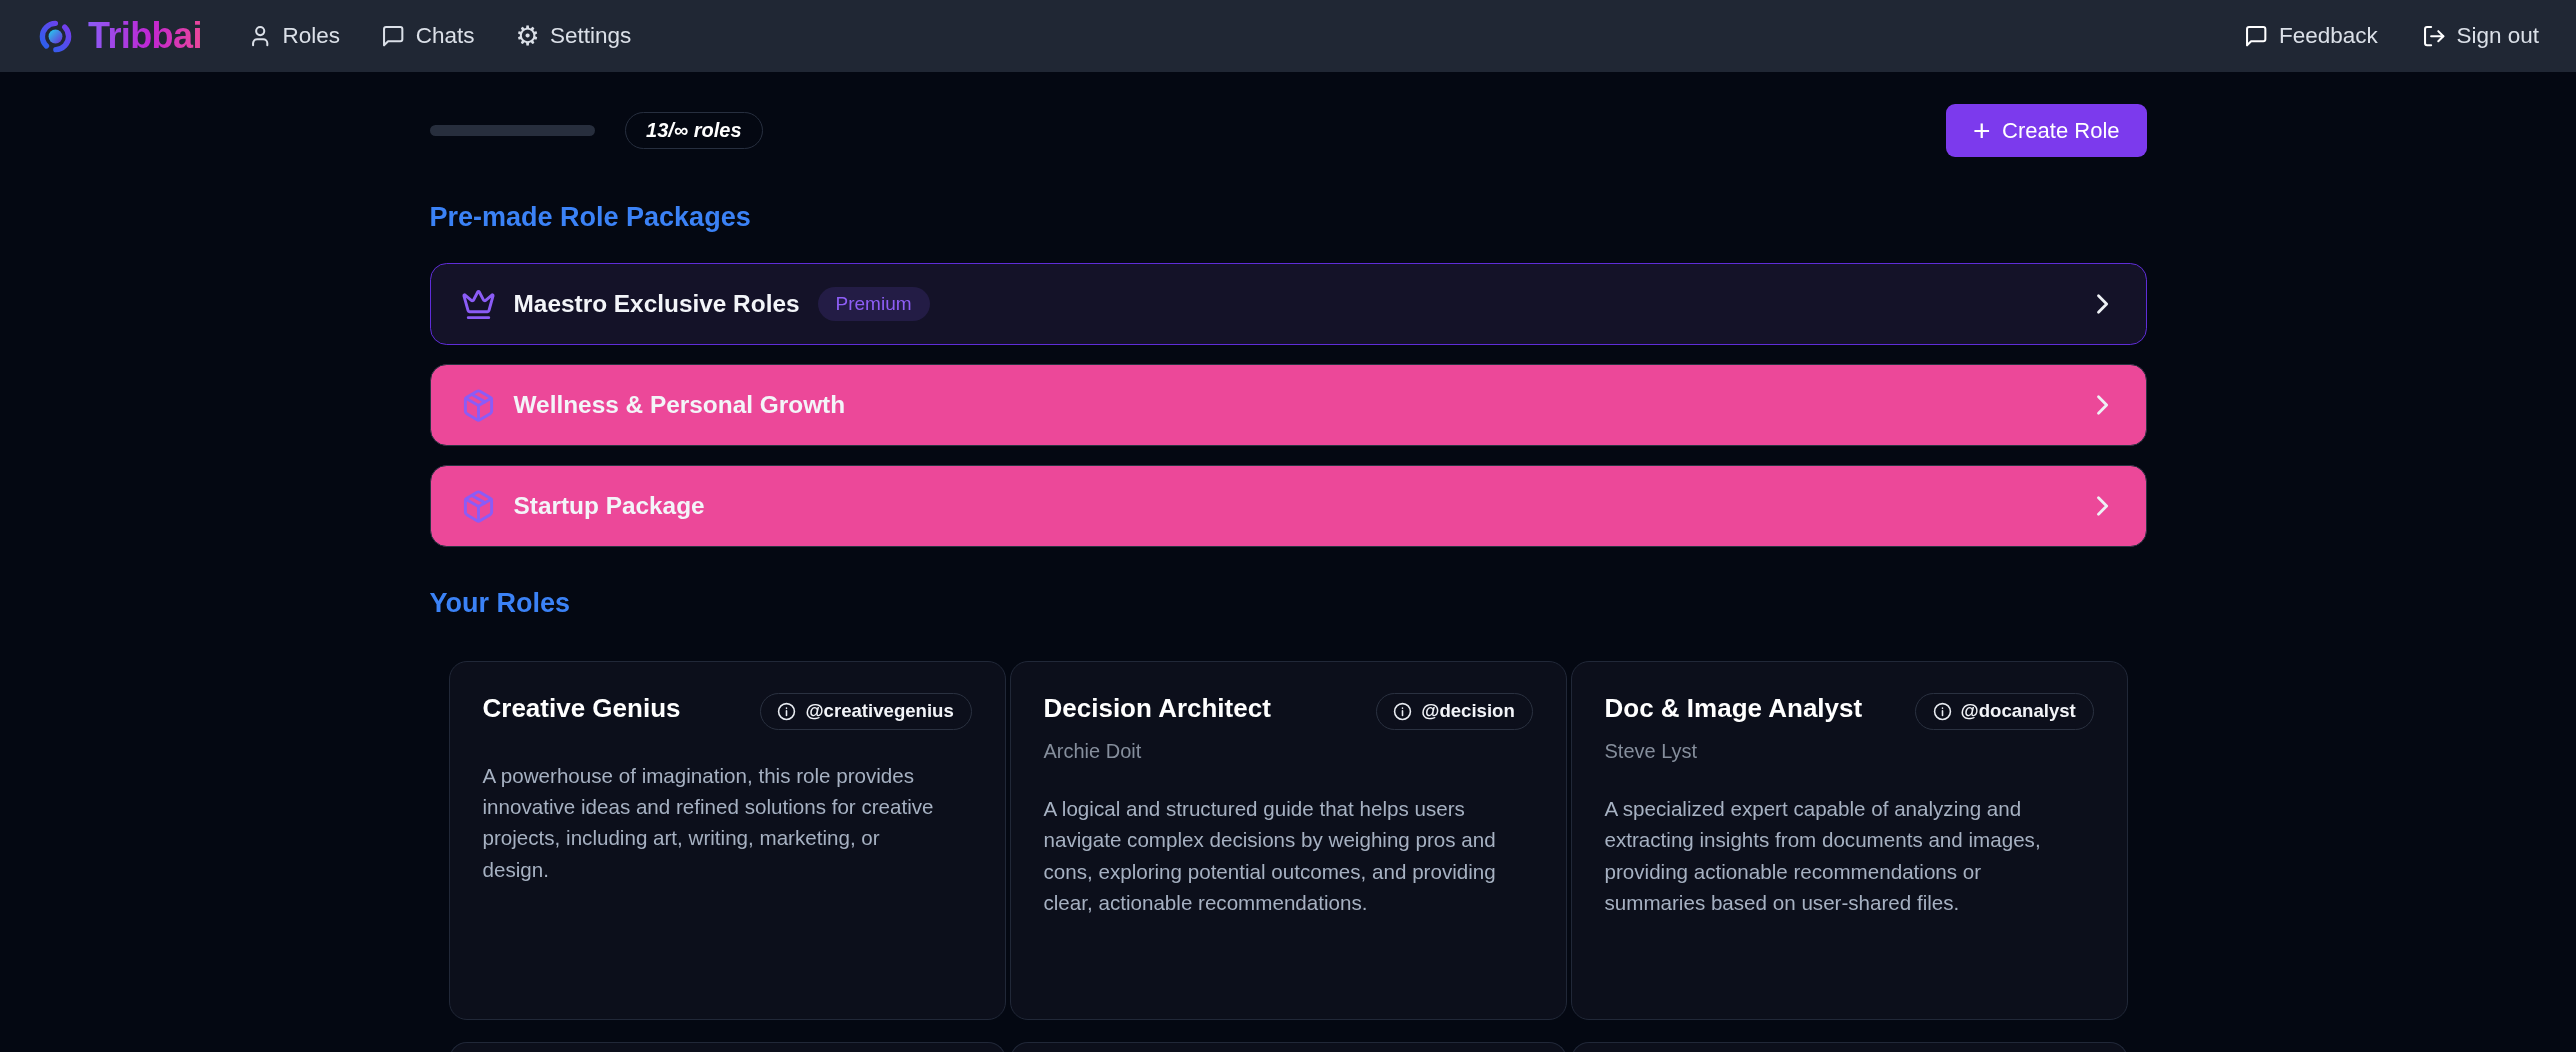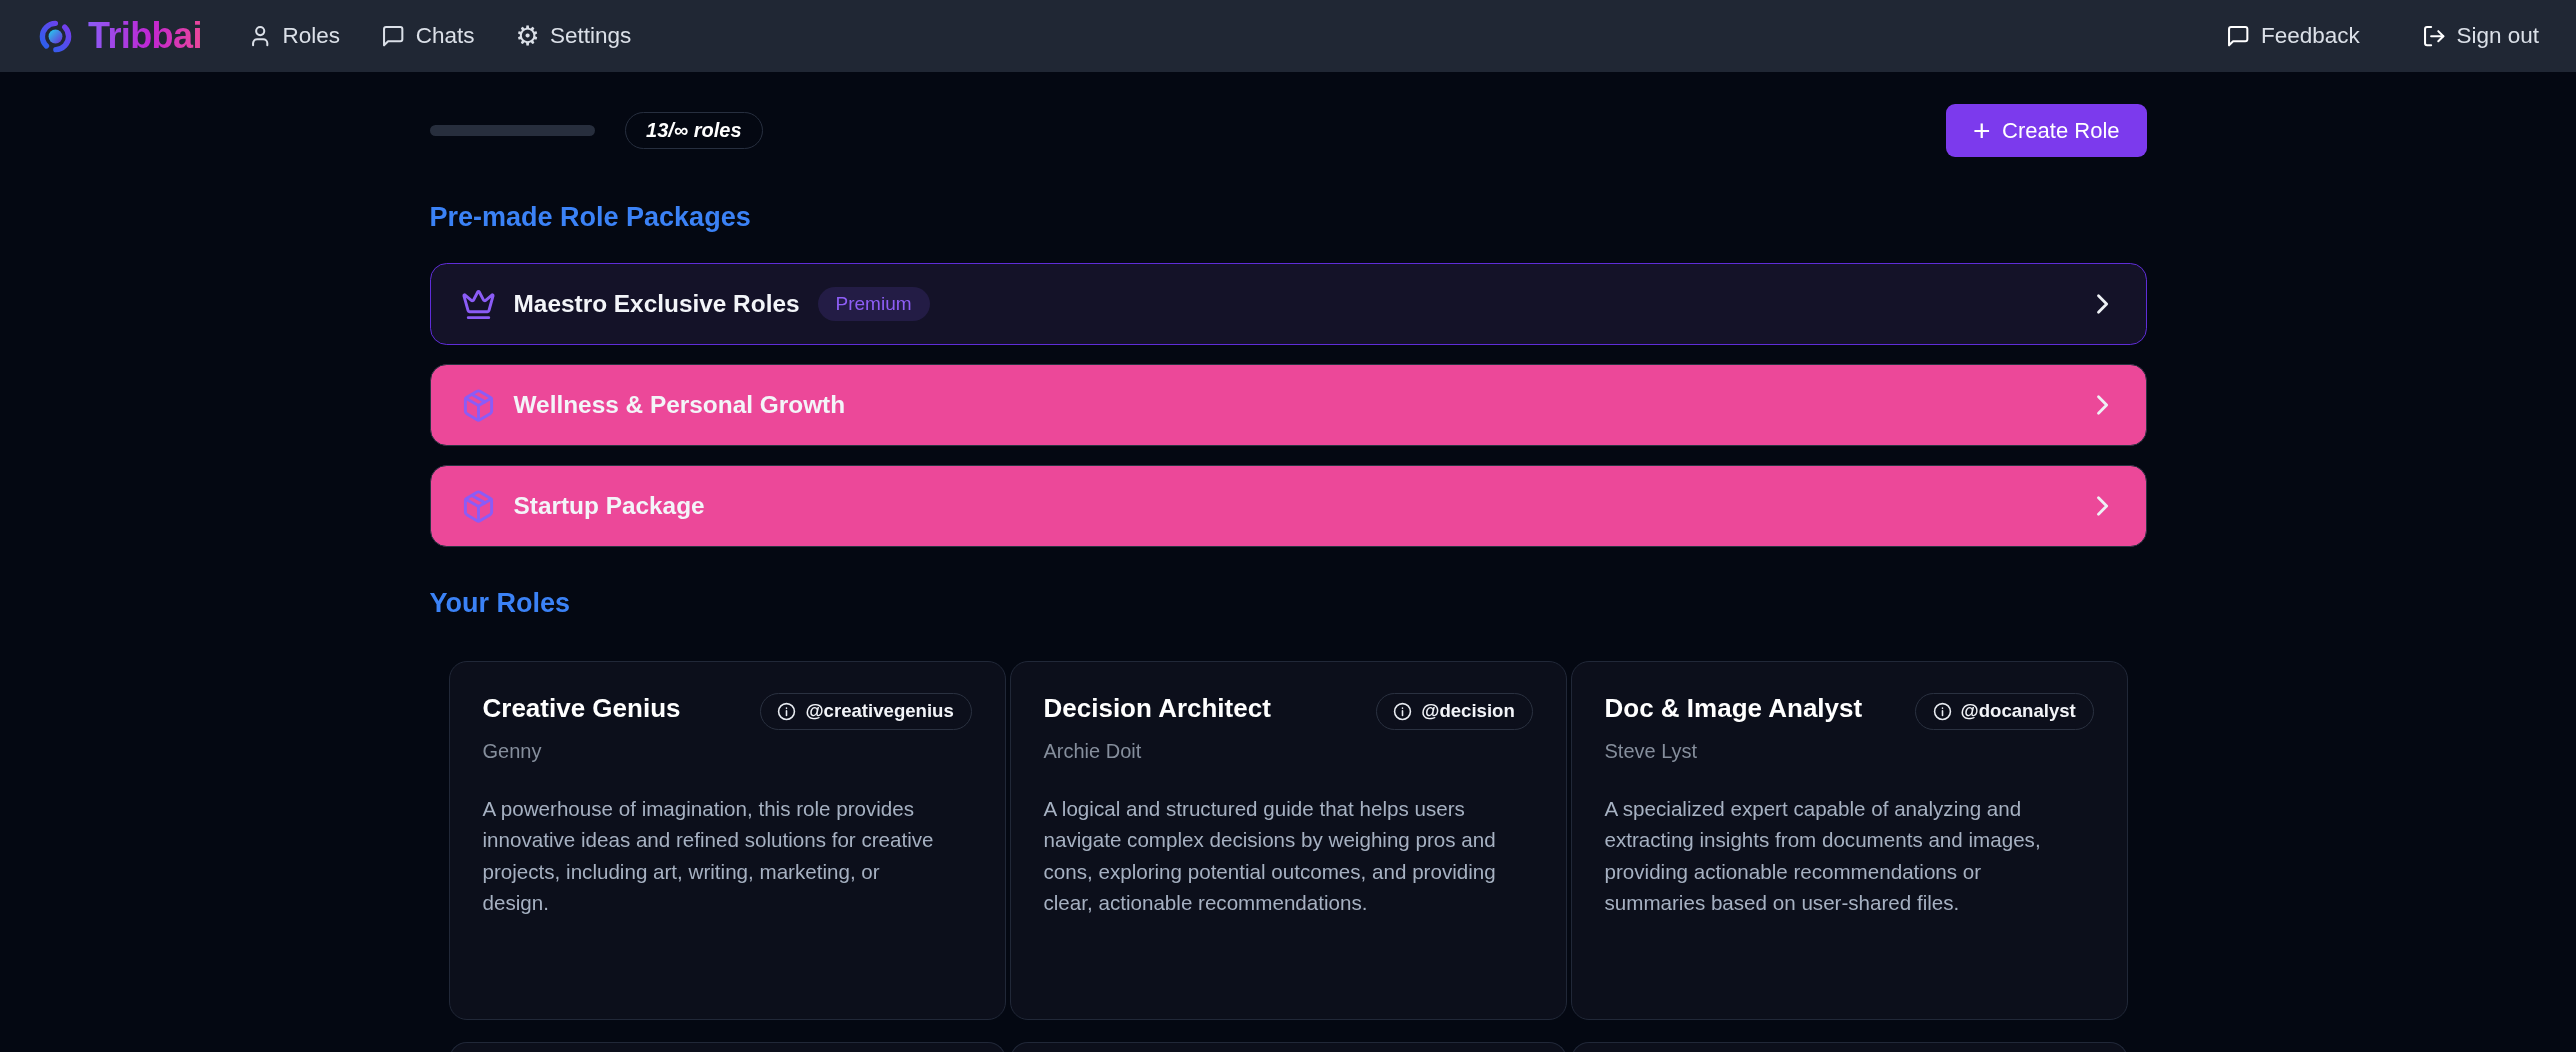--- a/index.html
+++ b/index.html
@@ -23,21 +23,21 @@
     background:linear-gradient(90deg,#8b5cf6 0%,#c026d3 55%,#ec4899 100%);
     -webkit-background-clip:text; background-clip:text;
     -webkit-text-fill-color:transparent; color:transparent;
   }
   .nav-links { display:flex; align-items:center; gap:41px; margin-left:46px; }
   .nav-link {
     display:flex; align-items:center; gap:10.3px;
     color:#dbe0e8; font-size:22.5px; cursor:pointer; text-decoration:none;
   }
   .nav-link .glyph { font-size:27px; line-height:1; color:#dbe0e8; }
-  .nav-right { margin-left:auto; display:flex; align-items:center; gap:62px; }
+  .nav-right { margin-left:auto; display:flex; align-items:center; gap:44px; }
 
   
   .main { width:1717px; margin:0 auto; }
 
   .toolbar { margin-top:32px; display:flex; align-items:center; height:53px; }
   .toolbar-left { display:flex; align-items:center; gap:30px;font-style:italic; }
   .progress-track {
     width:165px; height:11.6px; border-radius:6.4px; background:#272e3d;
   }
   .count-pill {
@@ -245,21 +245,20 @@
         <span>
           <svg width="19" height="19" viewBox="0 0 24 24" fill="none" stroke="#e7ebf1" stroke-width="2" stroke-linecap="round">
             <circle cx="12" cy="12" r="10"></circle>
                 <path d="M12 11v6"></path>
                 <path d="M12 7.5v.5"></path>
           </svg>
         </span>
         <span>@creativegenius</span>
       </span>
     </div>
-    <div class="role-subtitle">Genny</div>
     <div class="role-desc">A powerhouse of imagination, this role provides innovative ideas and refined solutions for creative projects, including art, writing, marketing, or design.</div>
   </div>
       <div class="role-card">
     <div class="card-head">
       <span class="role-title">Decision Architect</span>
       <span class="handle-pill">
         <span>
           <svg width="19" height="19" viewBox="0 0 24 24" fill="none" stroke="#e7ebf1" stroke-width="2" stroke-linecap="round">
             <circle cx="12" cy="12" r="10"></circle>
                 <path d="M12 11v6"></path>

